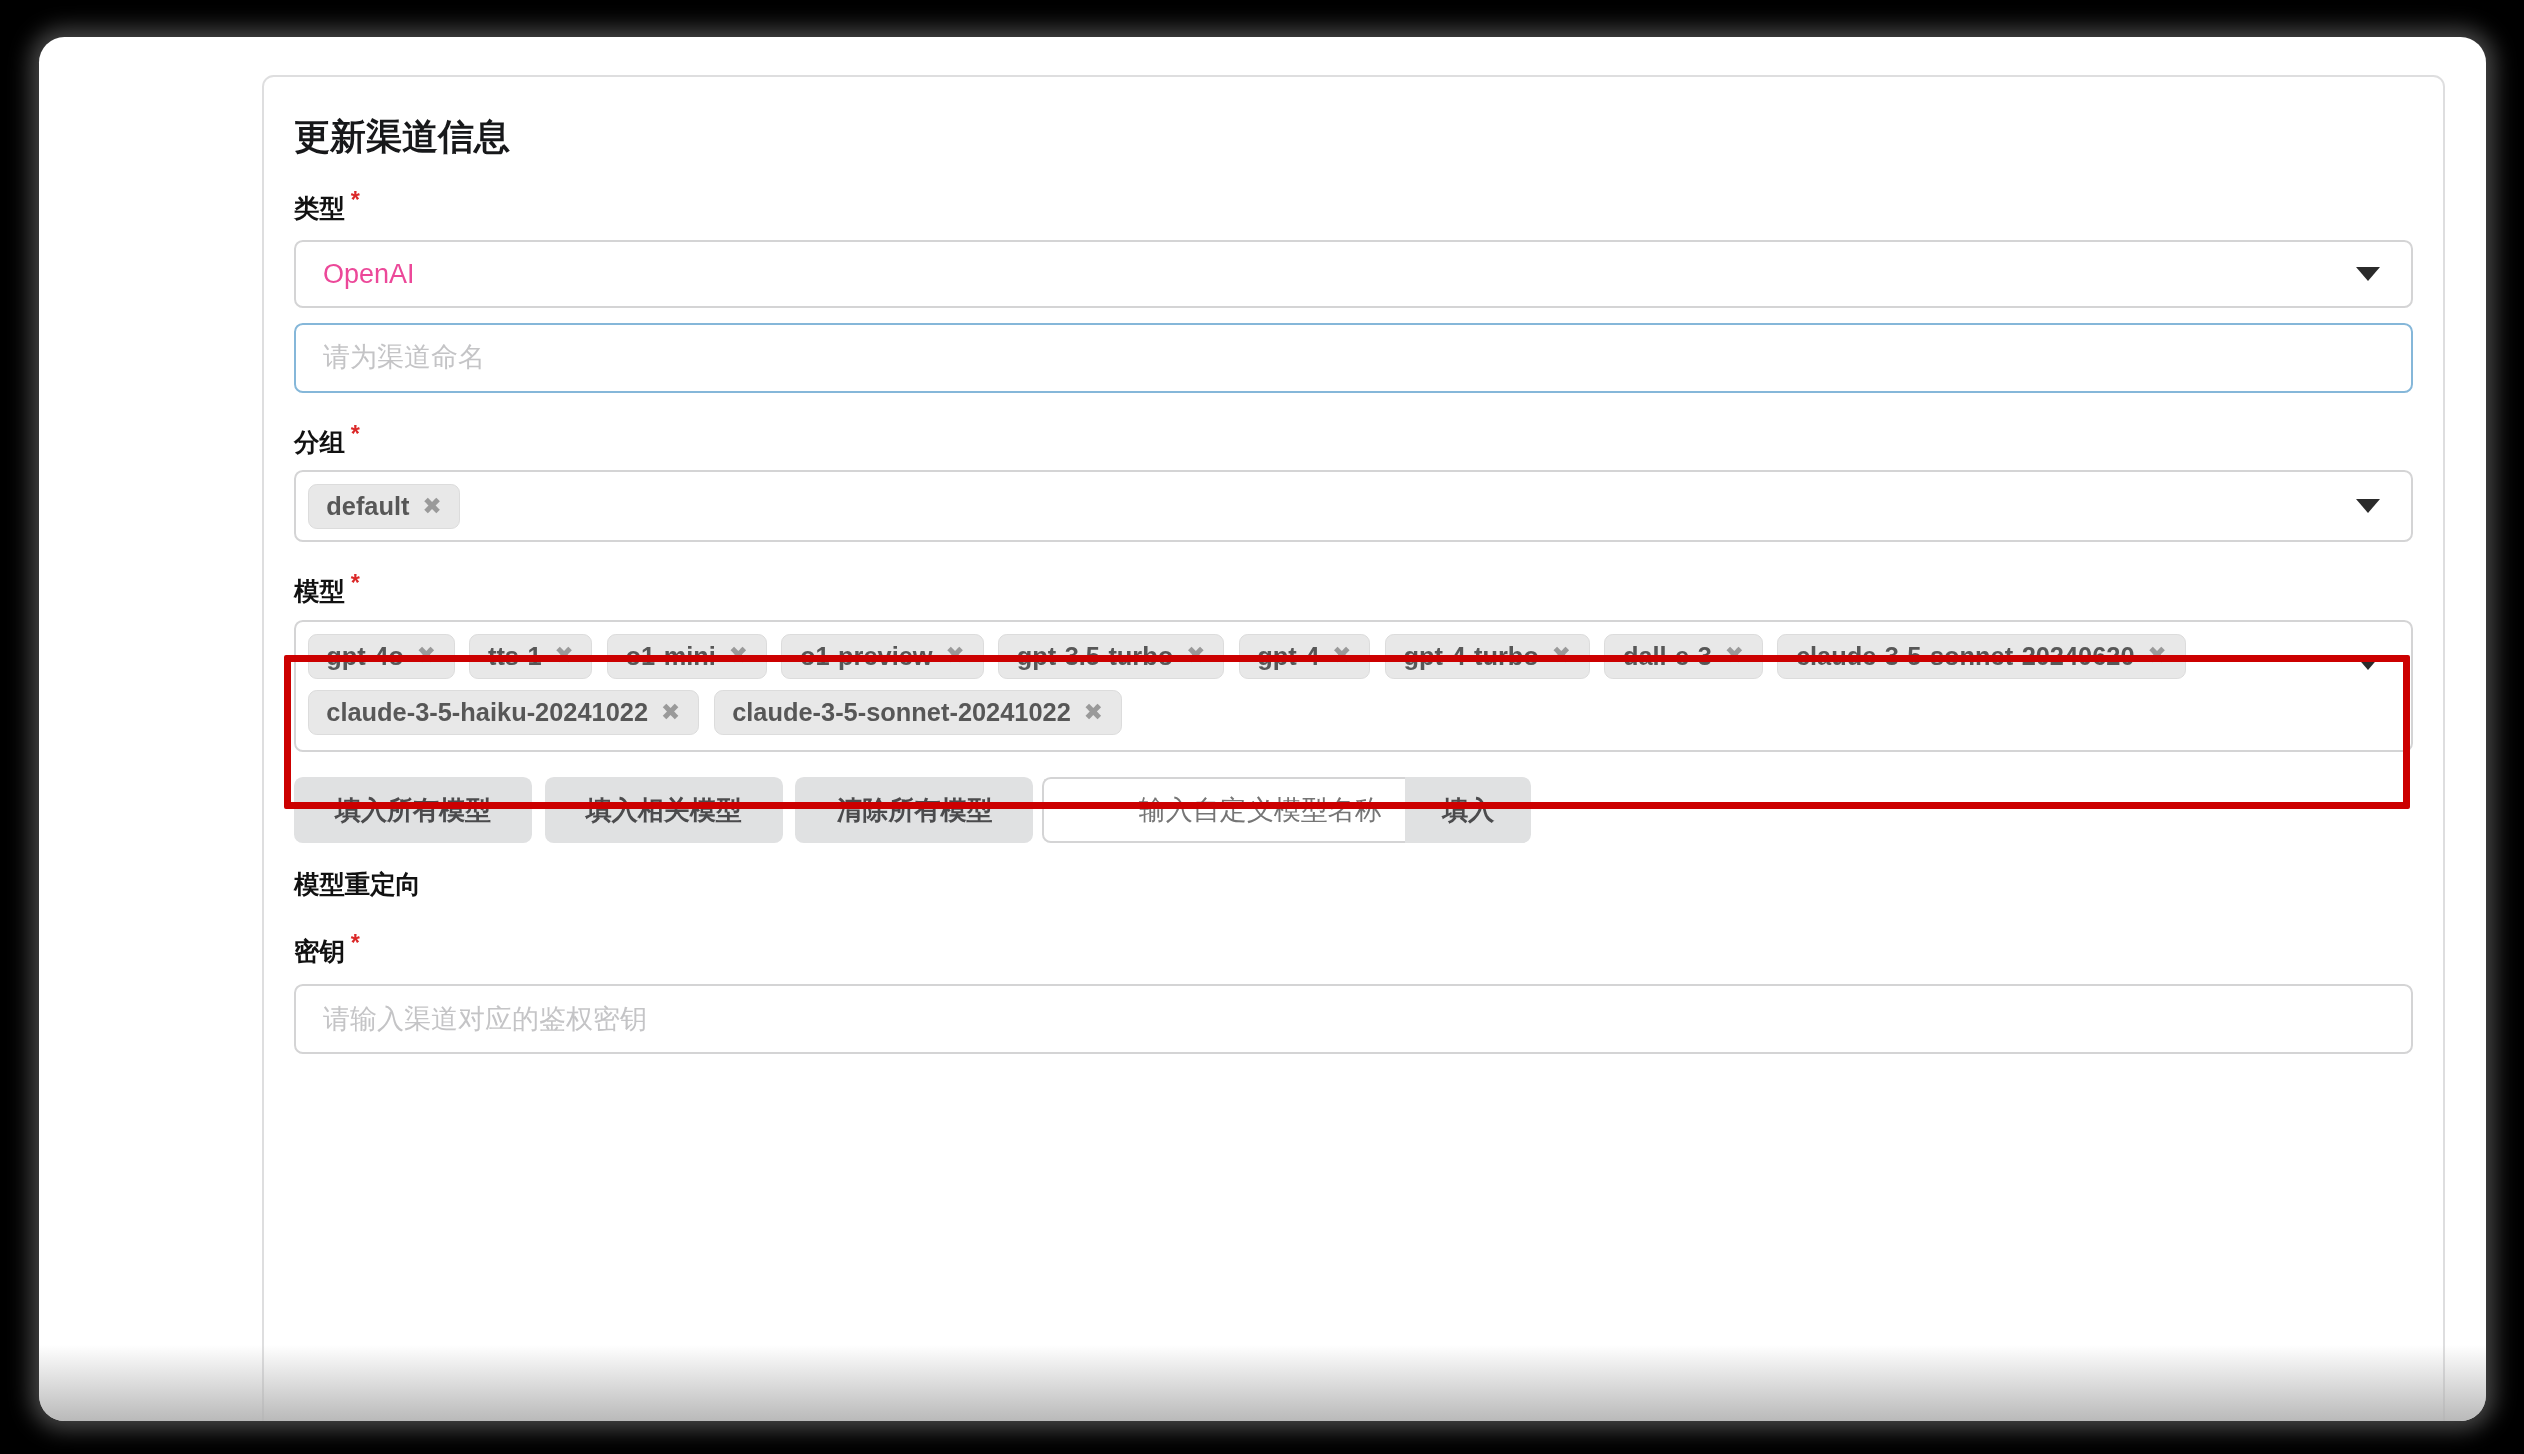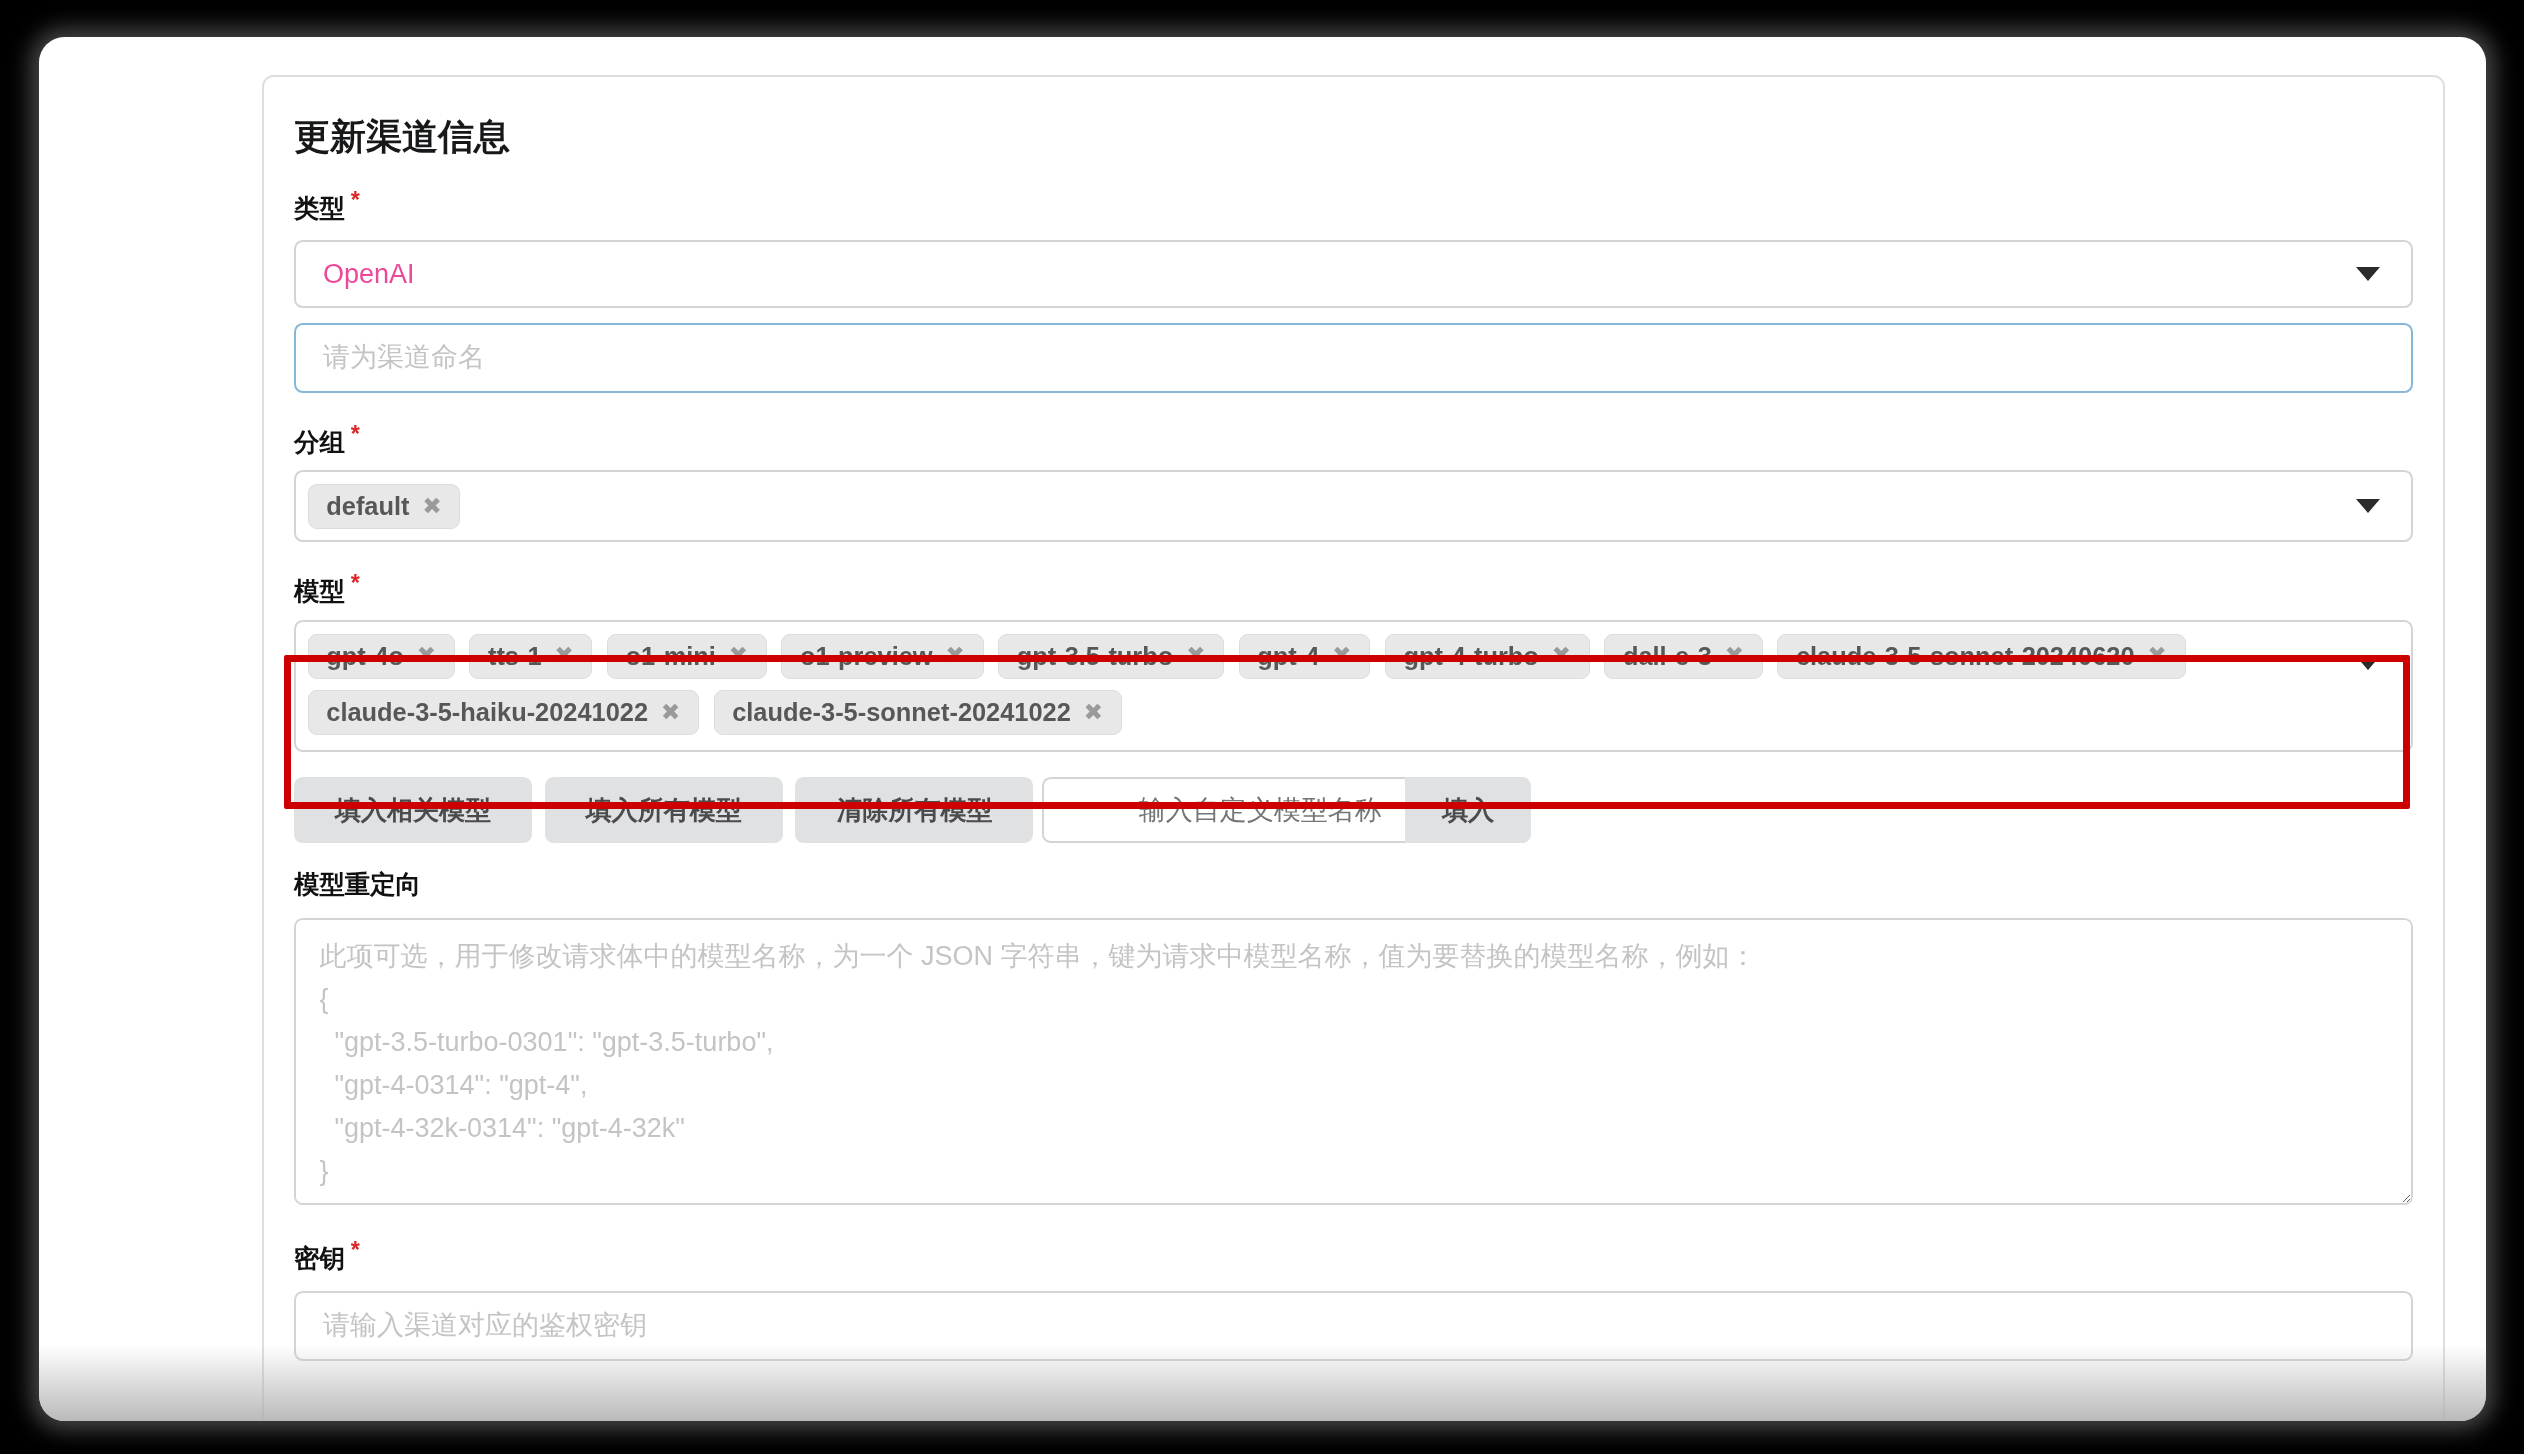--- a/index.html
+++ b/index.html
@@ -166,36 +166,30 @@
 
           <span class="tag">
             <span>claude-3-5-sonnet-20241022</span>
             <span class="x">✖</span>
           </span>
         </div>
       <i class="caret"></i>
     </div>
 
     <div class="btn-row">
+      <button class="ui-btn">填入所有模型</button>
       <button class="ui-btn">填入相关模型</button>
-      <button class="ui-btn">填入所有模型</button>
       <button class="ui-btn">清除所有模型</button>
       <div class="attached">
         <input placeholder="输入自定义模型名称" style="">
         <button class="ui-btn">填入</button>
       </div>
     </div>
 
     <div class="field-label"><span>模型重定向</span></div>
-    <textarea class="redirect-area" placeholder="此项可选，用于修改请求体中的模型名称，为一个 JSON 字符串，键为请求中模型名称，值为要替换的模型名称，例如：
-{
-  &quot;gpt-3.5-turbo-0301&quot;: &quot;gpt-3.5-turbo&quot;,
-  &quot;gpt-4-0314&quot;: &quot;gpt-4&quot;,
-  &quot;gpt-4-32k-0314&quot;: &quot;gpt-4-32k&quot;
-}" style=""></textarea>
 
     <div class="field-label"><span>密钥</span><span class="req">*</span></div>
     <input class="text-input" placeholder="请输入渠道对应的鉴权密钥" style="">
 
     <div class="red-rect"></div>
   </div>
 
   <div class="bottom-fade"></div>
 </div>
 

